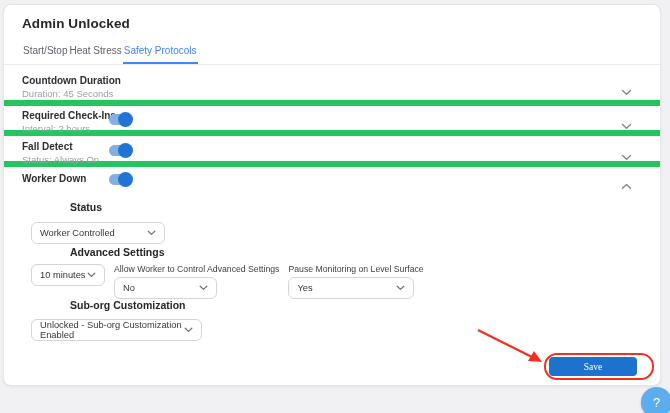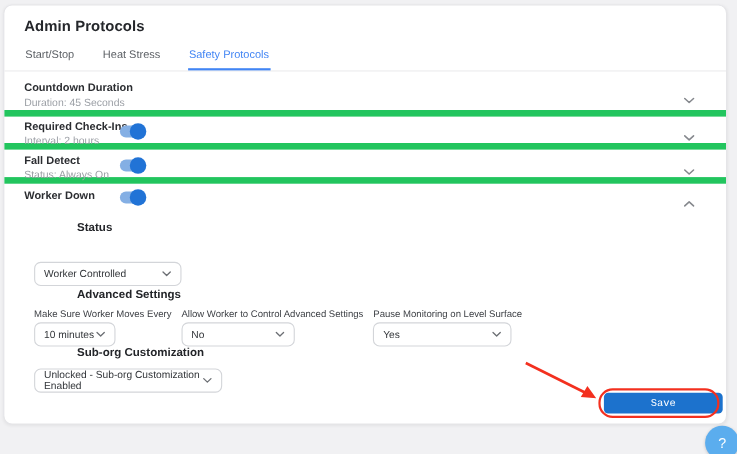--- a/index.html
+++ b/index.html
@@ -3,21 +3,21 @@
 <meta charset="utf-8">
 <style>
   * { margin:0; padding:0; box-sizing:border-box; }
   html,body { width:670px; height:413px; overflow:hidden; background:#f1f1f3;
     font-family:"Liberation Sans","DejaVu Sans",sans-serif; }
   .card { position:absolute; left:3px; top:4px; width:658px; height:382px;
     background:#ffffff; border:1px solid #e5e5e8; border-radius:8px;
     box-shadow:0 1px 3px rgba(0,0,0,.06); }
   .card-head { padding:11px 18px 0 18px; }
   .page-title { font-size:13.5px; font-weight:700; color:#25272b; letter-spacing:.1px; }
-  .tabs { display:flex; gap:24px; margin-top:12px;align-items:flex-end; }
+  .tabs { display:flex; gap:0; margin-top:12px;align-items:flex-end; }
   .tab { font-size:10px; color:#5d6166; padding:2px 1px 6px 1px; border-bottom:2px solid transparent; cursor:pointer; }
   .tab.active { color:#4285f4; border-bottom-color:#4285f4; }
   .tabbar-line { border-bottom:1px solid #ebebed; }
 
   .setting-row { position:relative; border-bottom:6px solid #22c55e; padding:0 44px 0 18px; }
   .row-1 { height:41px; padding-top:9px; }
   .row-2 { height:30px; padding-top:3px; }
   .row-3 { height:31px; padding-top:4px; }
   .row-4 { border-bottom:none; padding-top:5px; }
   .row-title { font-size:10px; font-weight:700; color:#2b2d31; line-height:13px; }
@@ -30,47 +30,47 @@
   .row-2 .switch { top:8px; } .row-3 .switch { top:9px; } .row-4 .switch { top:7px; }
 
   .chev { position:absolute; right:28px; }
   .row-1 .chev { top:17px; } .row-2 .chev { top:10px; } .row-3 .chev { top:11px; } .row-4 .chev { top:9px; }
 
   .panel { padding:16px 18px 0 9px; }
   .sec-head { font-size:10.5px; font-weight:700; color:#232529;padding-left:39px; }
   .select { height:22px; border:1px solid #d3d5d9; border-radius:6px; background:#fff;
     display:flex; align-items:center; padding:0 8px; font-size:9.3px; color:#33363a; cursor:pointer; }
   .select .sel-chev { margin-left:auto; }
-  .status-select { width:134px; margin-top:25px; }
+  .status-select { width:134px; margin-top:9px; }
   .adv-head { margin-top:2px; }
   .adv-grid { display:flex; gap:9px; margin-top:6px; }
   .adv-field .f-label { font-size:8.7px; color:#3c3f44; margin-bottom:3px; white-space:nowrap; }
   .adv-field:nth-child(1) .select { width:74px; }
   .adv-field:nth-child(2) .select { width:103px; }
   .adv-field:nth-child(3) .select { width:126px; }
   .suborg-head { }
   .suborg-select { width:171px; margin-top:8px; }
 
-  .save-btn { position:absolute; left:545px; top:352px; width:108px; height:19px;
+  .save-btn { position:absolute; left:545px; top:352px; width:88px; height:19px;
     background:#1c72cd; color:#ffffff; font-size:9.5px; font-weight:400;
     border:none; border-radius:4px; cursor:pointer; display:flex; align-items:center; justify-content:center;
-    font-family:Liberation Mono, monospace; }
+    font-family:Liberation Serif, serif; }
   .anno-box { position:absolute; left:540px; top:348px; width:110px; height:27px;
     border:2px solid #f3301f; border-radius:13px; pointer-events:none; }
   .anno-arrow { position:absolute; left:0; top:0; width:670px; height:413px; pointer-events:none; }
   .help-fab { position:absolute; left:641px; top:387px; width:31px; height:31px; border-radius:50%;
     background:#5badee; color:#ffffff; font-size:13px; display:flex; align-items:center;
     justify-content:center; cursor:pointer; box-shadow:0 1px 3px rgba(0,0,0,.2); }
 </style>
 </head>
 <body>
 
 <div class="card">
   <div class="card-head">
-    <div class="page-title">Admin Protocols</div>
+    <div class="page-title">Admin Unlocked</div>
     <div class="tabs">
       <div class="tab">Start/Stop</div>
       <div class="tab">Heat Stress</div>
       <div class="tab active">Safety Protocols</div>
     </div>
   </div>
   <div class="tabbar-line"></div>
 
   <div class="setting-row row-1">
     <div class="row-title">Countdown Duration</div>
@@ -120,21 +120,20 @@
         <span class="sel-chev">
           <svg width="9" height="6" viewBox="0 0 9 6">
               <polyline points="1.2,1.2 4.5,4.4 7.8,1.2" fill="none" stroke="#6c6f74" stroke-width="1.2" stroke-linecap="round" stroke-linejoin="round"></polyline>
             </svg>
         </span>
       </div>
 
       <div class="sec-head adv-head">Advanced Settings</div>
       <div class="adv-grid">
         <div class="adv-field">
-          <div class="f-label">Make Sure Worker Moves Every</div>
           <div class="select">
             <span>10 minutes</span>
             <span class="sel-chev">
               <svg width="9" height="6" viewBox="0 0 9 6">
                   <polyline points="1.2,1.2 4.5,4.4 7.8,1.2" fill="none" stroke="#6c6f74" stroke-width="1.2" stroke-linecap="round" stroke-linejoin="round"></polyline>
                 </svg>
             </span>
           </div>
         </div>
         <div class="adv-field">

